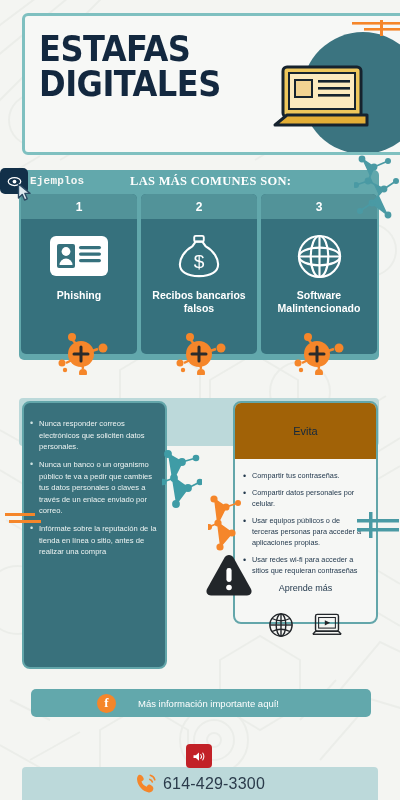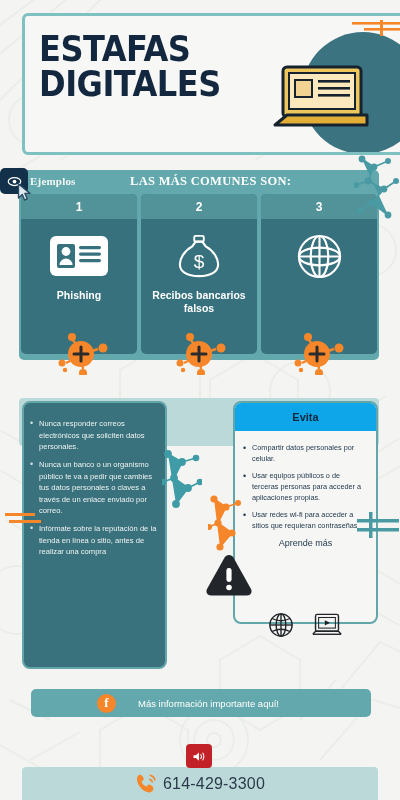--- a/index.html
+++ b/index.html
@@ -76,21 +76,21 @@
     width: 28px; height: 26px;
     background: #123049;
     border-radius: 5px;
     display: flex; align-items: center; justify-content: center;
     z-index: 6;
   }
   .ej-label {
     position: absolute;
     left: 30px; top: 175px;
     color: #f5f7f5;
-    font-family: Liberation Serif, serif;
+    font-family: Liberation Mono, monospace;
     font-weight: 700;
     font-size: 11px;
     letter-spacing: .2px;
     z-index: 5;
   }
   .ej-heading {
     position: absolute;
     left: 130px; top: 174px;
     color: #ffffff;
     font-family: Liberation Serif, serif;
@@ -195,26 +195,26 @@
   .evita-panel {
     position: absolute;
     left: 233px; top: 401px;
     width: 145px; height: 223px;
     background: #f6f7f5;
     border: 2.5px solid #63a6aa;
     border-radius: 8px;
     overflow: hidden;
   }
   .evita-head {
-    height: 28px;
-    background: #0ea5e9;
+    height: 56px;
+    background: #a16207;
     display: flex; align-items: center; justify-content: center;
     color: #13283f;
     font-family: "Liberation Sans Narrow", "Liberation Sans", sans-serif;
-    font-weight: 700;
+    font-weight: 400;
     font-size: 11px;
   }
   .evita-list {
     padding: 12px 8px 0 8px;
     list-style: none;
   }
   .evita-list li {
     position: relative;
     color: #243a4e;
     font-size: 7.3px;
@@ -412,20 +412,21 @@
         <svg viewBox="0 0 46 46" width="45" height="45">
           <g fill="none" stroke="#ffffff" stroke-width="2.2">
             <circle cx="23" cy="23" r="21"></circle>
             <ellipse cx="23" cy="23" rx="9" ry="21"></ellipse>
             <ellipse cx="23" cy="23" rx="21" ry="9"></ellipse>
             <line x1="2" y1="23" x2="44" y2="23"></line>
             <line x1="23" y1="2" x2="23" y2="44"></line>
           </g>
         </svg>
       </div>
+      <div class="card-label">Software Malintencionado</div>
     </div>
   </div>
 
   <svg class="plus-group plus-g1" viewBox="0 0 52 42">
     <g fill="#f5862a">
       <circle cx="14" cy="4" r="4"></circle>
         <circle cx="45" cy="15" r="4.5"></circle>
       <circle cx="4" cy="30" r="3.5"></circle>
         <circle cx="25" cy="40" r="4"></circle>
         <circle cx="7" cy="37" r="2.2"></circle>
@@ -519,20 +520,21 @@
     <ul class="rec-list">
       <li>Nunca responder correos electrónicos que soliciten datos personales.</li>
       <li>Nunca un banco o un organismo público te va a pedir que cambies tus datos personales o claves a través de un enlace enviado por correo.</li>
       <li>Infórmate sobre la reputación de la tienda en línea o sitio, antes de realizar una compra</li>
     </ul>
   </div>
 
   <div class="evita-panel">
     <div class="evita-head">Evita</div>
     <ul class="evita-list">
+      <li>Compartir tus contraseñas.</li>
       <li>Compartir datos personales por celular.</li>
       <li>Usar equipos públicos o de terceras personas para acceder a aplicaciones propias.</li>
       <li>Usar redes wi-fi para acceder a sitios que requieran contraseñas</li>
     </ul>
     <div class="aprende">Aprende más</div>
   </div>
 
   <svg class="warn-tri" viewBox="0 0 48 44">
     <path d="M24 2 C26 2 27.5 3 28.4 4.6 L46 36 C47.6 39.2 45.6 42.5 42 42.5 L6 42.5 C2.4 42.5 0.4 39.2 2 36 L19.6 4.6 C20.5 3 22 2 24 2 Z" fill="#22262a"></path>
     <rect x="21.4" y="15" width="5.2" height="14" rx="2.4" fill="#ffffff"></rect>

